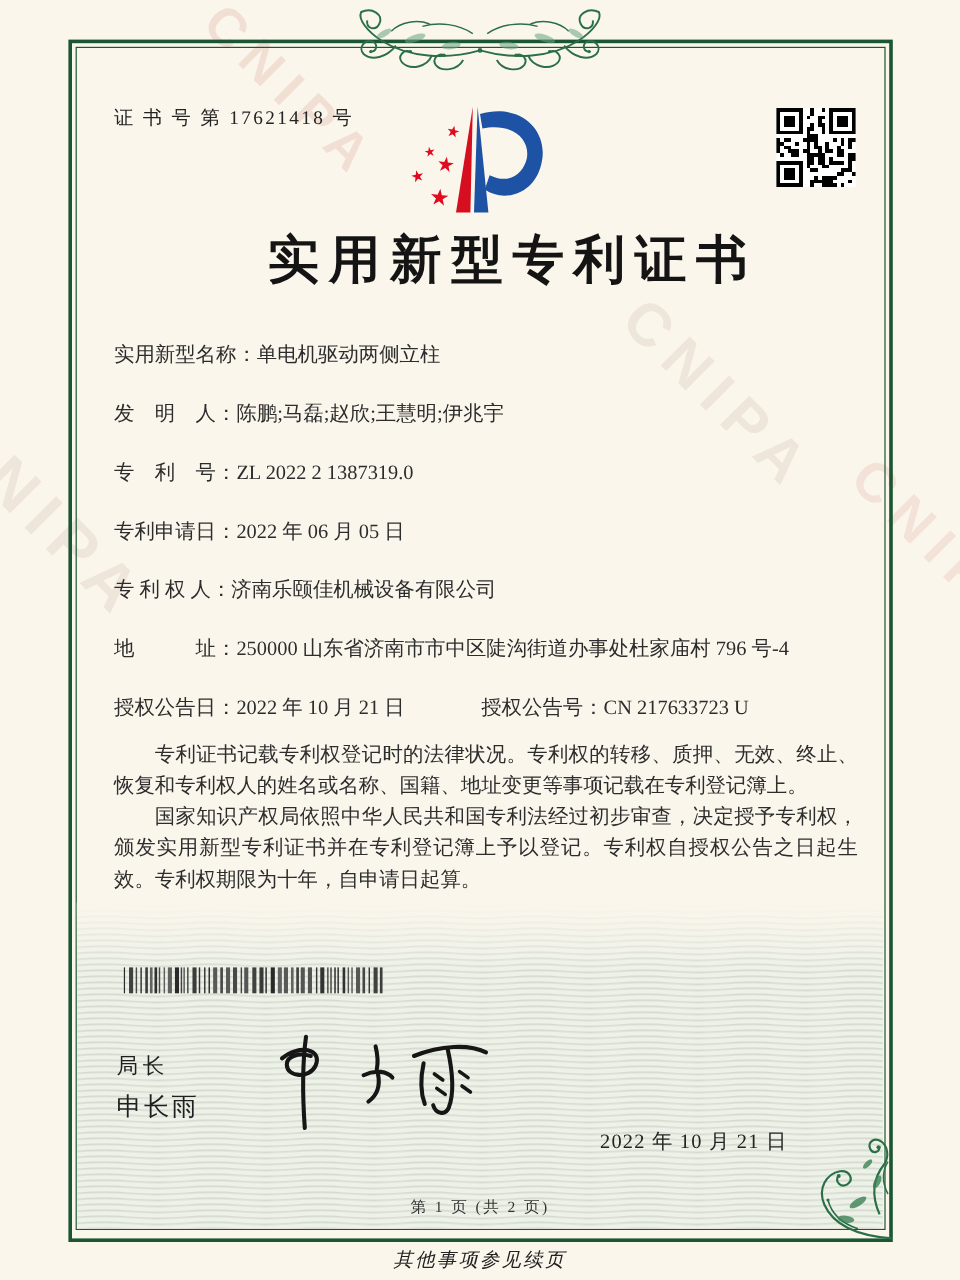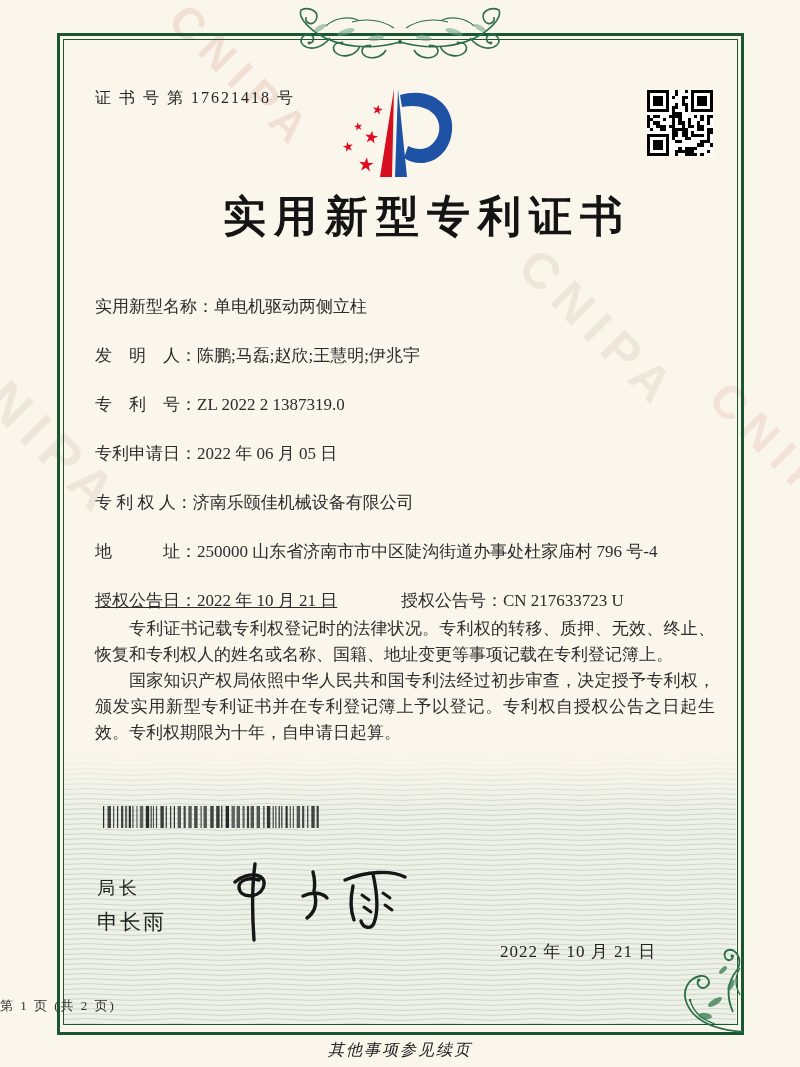--- a/index.html
+++ b/index.html
@@ -34,45 +34,45 @@
       color:#232323;z-index:5;}
   .logo{position:absolute;left:328px;top:82px;width:148px;height:114px;z-index:5;}
   .qr{position:absolute;left:647px;top:90px;width:66px;height:66px;z-index:5;}
   .title{position:absolute;left:0;top:188px;width:100%;text-align:center;
       font-size:43px;font-weight:bold;letter-spacing:8px;text-indent:8px;
       color:#141414;z-index:5;padding-left:23px;}
 
   
   .fields{position:absolute;left:95px;top:284px;width:620px;z-index:5;
       font-size:17px;color:#2c2c2c;}
-  .field{margin-bottom:25px;line-height:24px;white-space:nowrap;margin-top:11px;}
+  .field{margin-bottom:25px;line-height:24px;white-space:nowrap;}
   .flabel{color:#2c2c2c;}
   .fvalue{color:#2c2c2c;}
   .fvalue.wide{display:inline-block;vertical-align:top;width:470px;white-space:normal;}
-  .grant-group1{display:inline-block;width:306px;text-decoration:underline;}
+  .grant-group1{display:inline-block;width:306px;}
 
   
   .paras{position:absolute;left:95px;top:616px;width:620px;z-index:5;
       font-size:17px;line-height:26px;color:#2d2d2d;text-align:justify;}
   .paras p{margin:0;text-indent:2em;}
 
   
   .barcode{position:absolute;left:103px;top:806px;width:218px;height:22px;z-index:5;}
 
   
   .director-label{position:absolute;left:97px;top:876px;font-size:18px;color:#1f1f1f;
       letter-spacing:4px;z-index:5;}
   .director-name{position:absolute;left:97px;top:908px;font-size:21px;color:#1f1f1f;
       letter-spacing:2px;z-index:5;}
   .sig{position:absolute;left:215px;top:850px;width:215px;height:100px;z-index:5;}
   .issue-date{position:absolute;left:500px;top:940px;font-size:17px;color:#232323;
       letter-spacing:1px;z-index:5;}
 
   
-  .page-info{position:absolute;left:0;top:997px;width:100%;
+  .page-info{position:absolute;left:0;top:997px;width:100%;text-align:center;
       font-size:13px;letter-spacing:2px;color:#333;z-index:5;}
   .cont-note{position:absolute;left:0;top:1040px;width:100%;text-align:center;
       font-size:16px;letter-spacing:2px;color:#222;z-index:5;font-style:italic;}
 
   
   .orn-top{position:absolute;left:268px;top:4px;width:264px;height:58px;z-index:4;}
   .orn-br{position:absolute;left:645px;top:940px;width:102px;height:98px;z-index:4;}
 </style>
 </head>
 <body>

